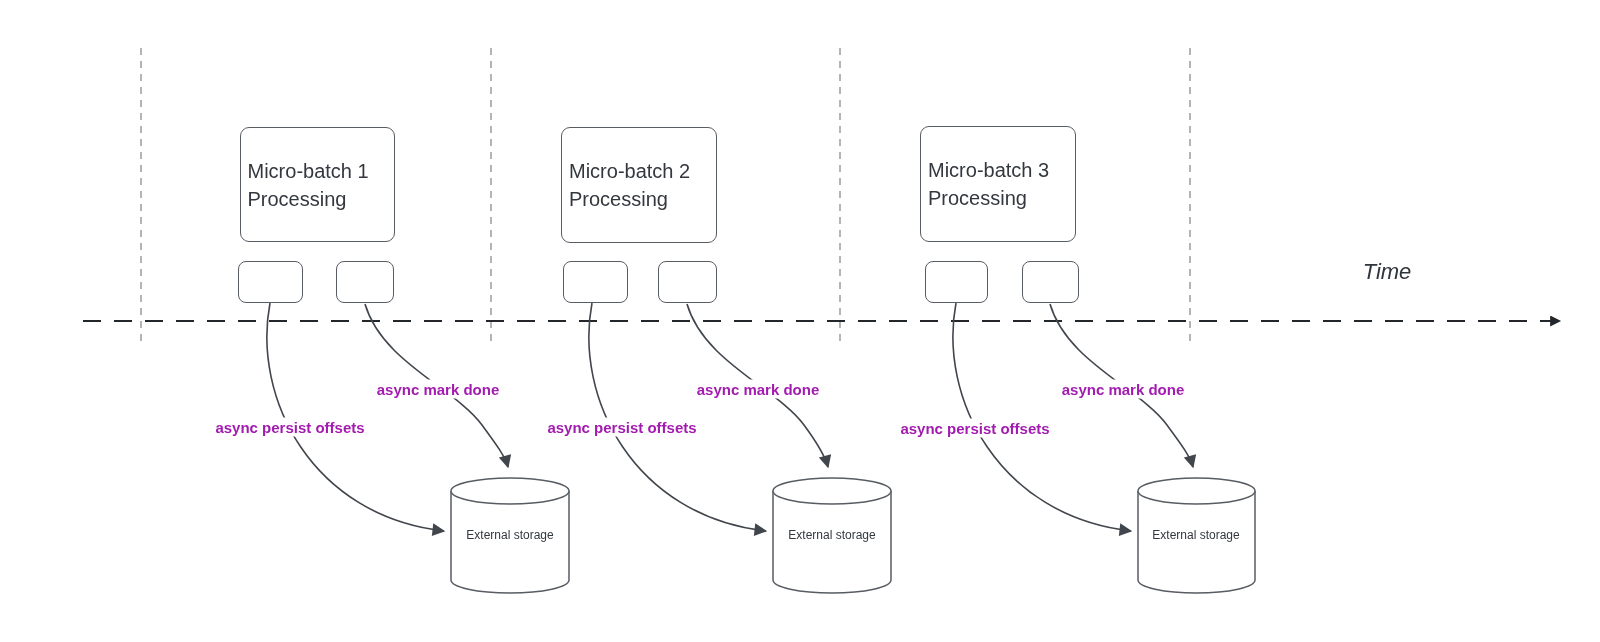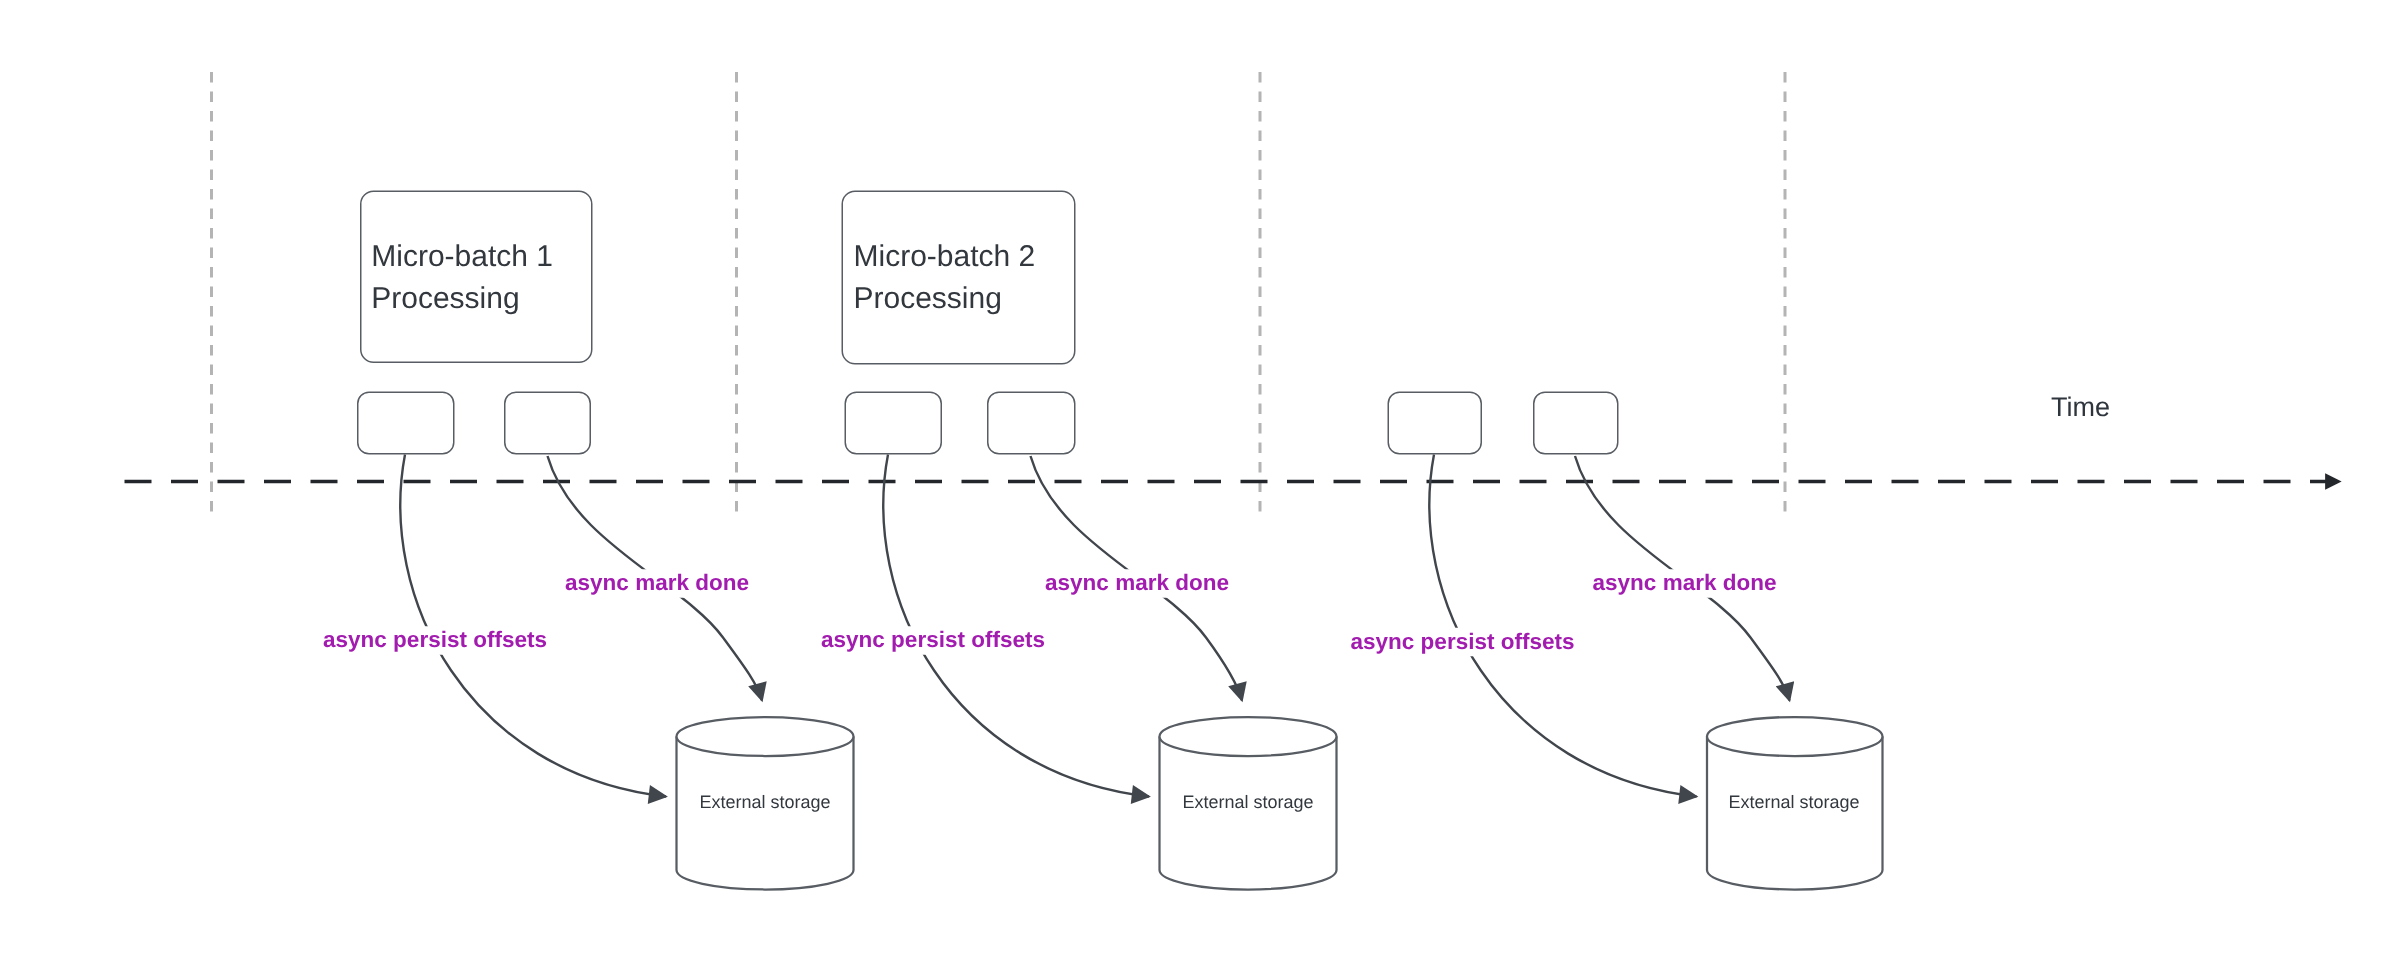--- a/index.html
+++ b/index.html
@@ -58,22 +58,23 @@
     transform: translate(-50%, -50%);
     width: 100px;
     text-align: center;
     font-size: 12px;
     line-height: 1.35;
     color: #33383f;
   }
   .time-label {
     position: absolute;
     transform: translate(-50%, -50%);
-    font-size: 18px;
+    font-size: 22px;
     color: #2f353c;
+    font-style: italic;
   }
 </style>
 </head>
 <body>
 
 <div class="canvas">
 
   <svg class="layer" width="1600" height="642" viewBox="0 0 1600 642">
     <defs>
       <marker id="arrowConn" viewBox="0 0 10 10" refX="9" refY="5" markerWidth="9" markerHeight="8" orient="auto">
@@ -125,20 +126,23 @@
 
   <div class="bigbox" style="left:561px; top:127px; width:156px; height:116px;">
     <span class="title">Micro-batch 2 Processing</span>
   </div>
   <div class="smallbox" style="left:563px; top:261px; width:65px; height:42px;"></div>
   <div class="smallbox" style="left:658px; top:261px; width:59px; height:42px;"></div>
   <div class="conn-label" style="left:622px; top:427px;">async persist offsets</div>
   <div class="conn-label" style="left:758px; top:389px;">async mark done</div>
   <div class="storage-label" style="left:832px; top:535px;">External storage</div>
 
+  <div class="bigbox" style="left:920px; top:126px; width:156px; height:116px;">
+    <span class="title">Micro-batch 3 Processing</span>
+  </div>
   <div class="smallbox" style="left:925px; top:261px; width:63px; height:42px;"></div>
   <div class="smallbox" style="left:1022px; top:261px; width:57px; height:42px;"></div>
   <div class="conn-label" style="left:975px; top:428px;">async persist offsets</div>
   <div class="conn-label" style="left:1123px; top:389px;">async mark done</div>
   <div class="storage-label" style="left:1196px; top:535px;">External storage</div>
 
   <div class="time-label" style="left:1387px; top:272px;">Time</div>
 
 </div>
 

